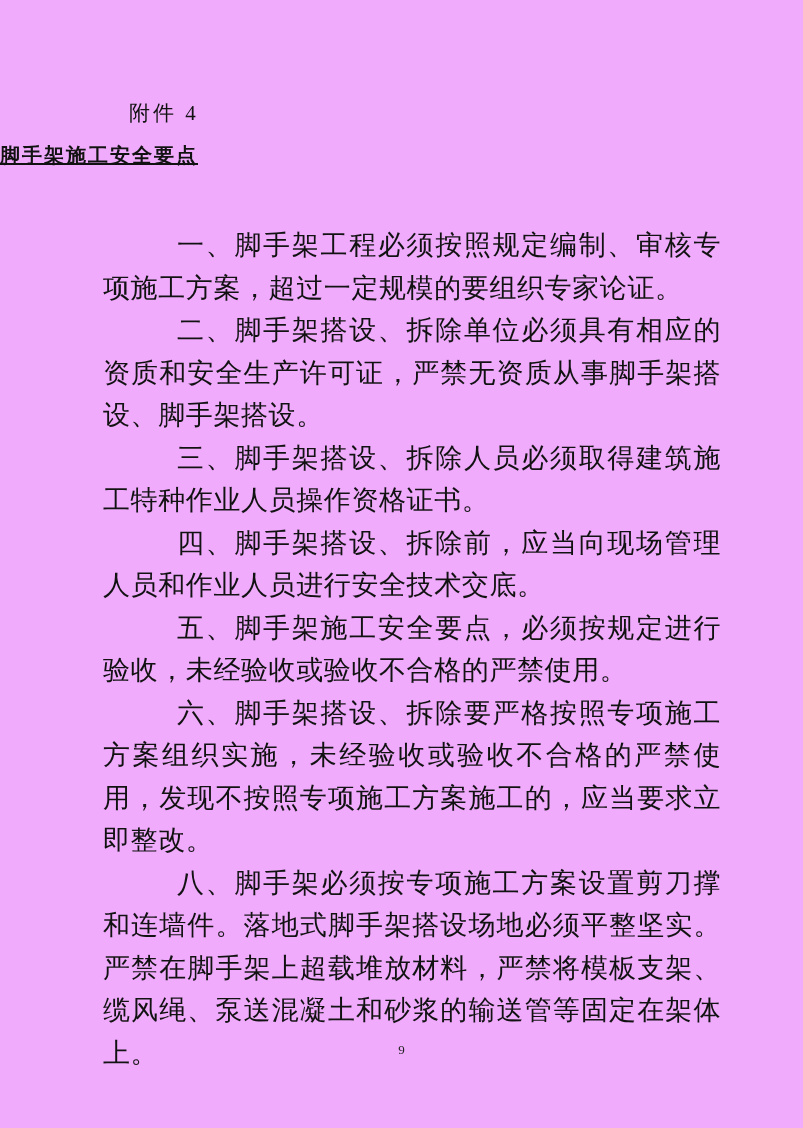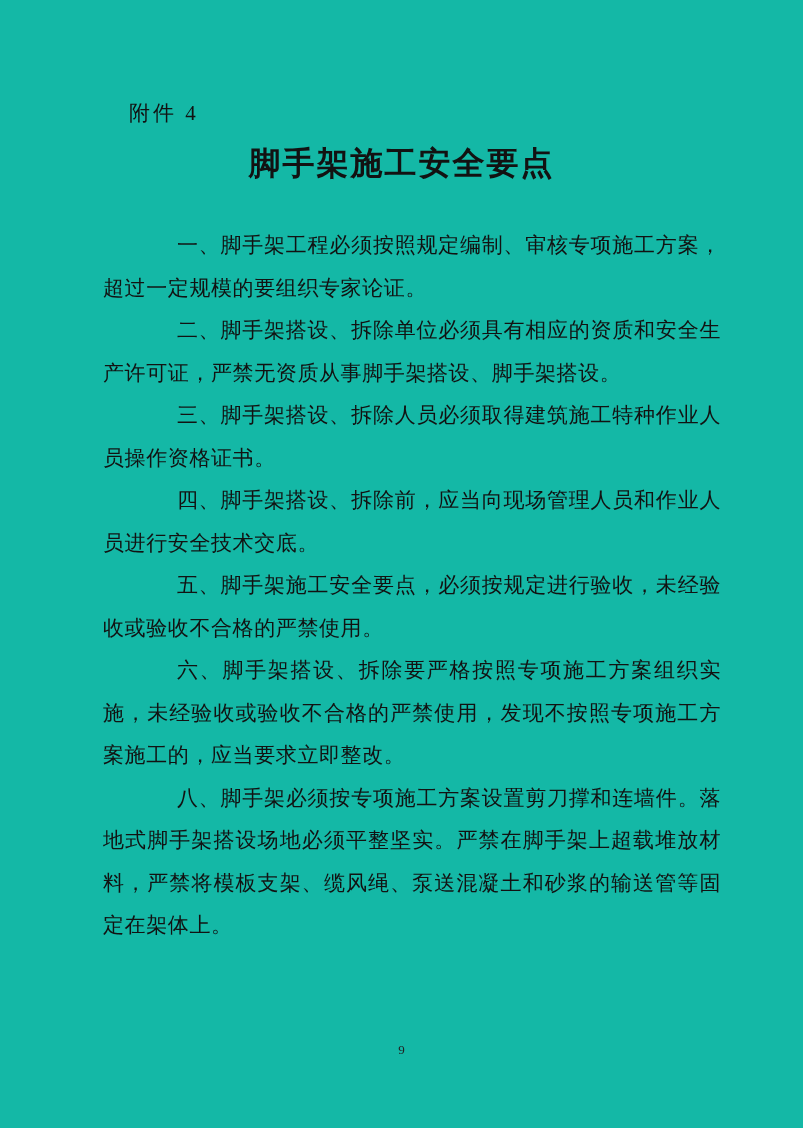--- a/index.html
+++ b/index.html
@@ -7,49 +7,49 @@
     padding: 0;
     width: 803px;
     height: 1128px;
     background: #ffffff;
     overflow: hidden;
   }
   .page {
     position: relative;
     width: 803px;
     height: 1128px;
-    background: #14b8a6;
+    background: #f0abfc;
     color: #121212;
     font-family: "Liberation Serif", "DejaVu Serif", serif;
   }
   .attachment-label {
     position: absolute;
     left: 129px;
     top: 99px;
     font-size: 21px;
     letter-spacing: 3px;
     white-space: pre;
   }
   .doc-title {
     position: absolute;
     top: 142px;
     left: 0;
     width: 100%;
     margin: 0;
-    text-align: center;
-    font-size: 32px;
+    font-size: 20px;
     font-weight: bold;
     letter-spacing: 2px;
+    text-decoration: underline;
   }
   .doc-body {
     position: absolute;
     left: 103px;
     top: 224px;
     width: 618px;
-    font-size: 21px;
+    font-size: 27px;
     line-height: 42.5px;
     letter-spacing: 0.6px;
     text-align: justify;
     text-justify: inter-ideograph;
   }
   .doc-body p {
     margin: 0;
     text-indent: 74px;
   }
   .page-number {

